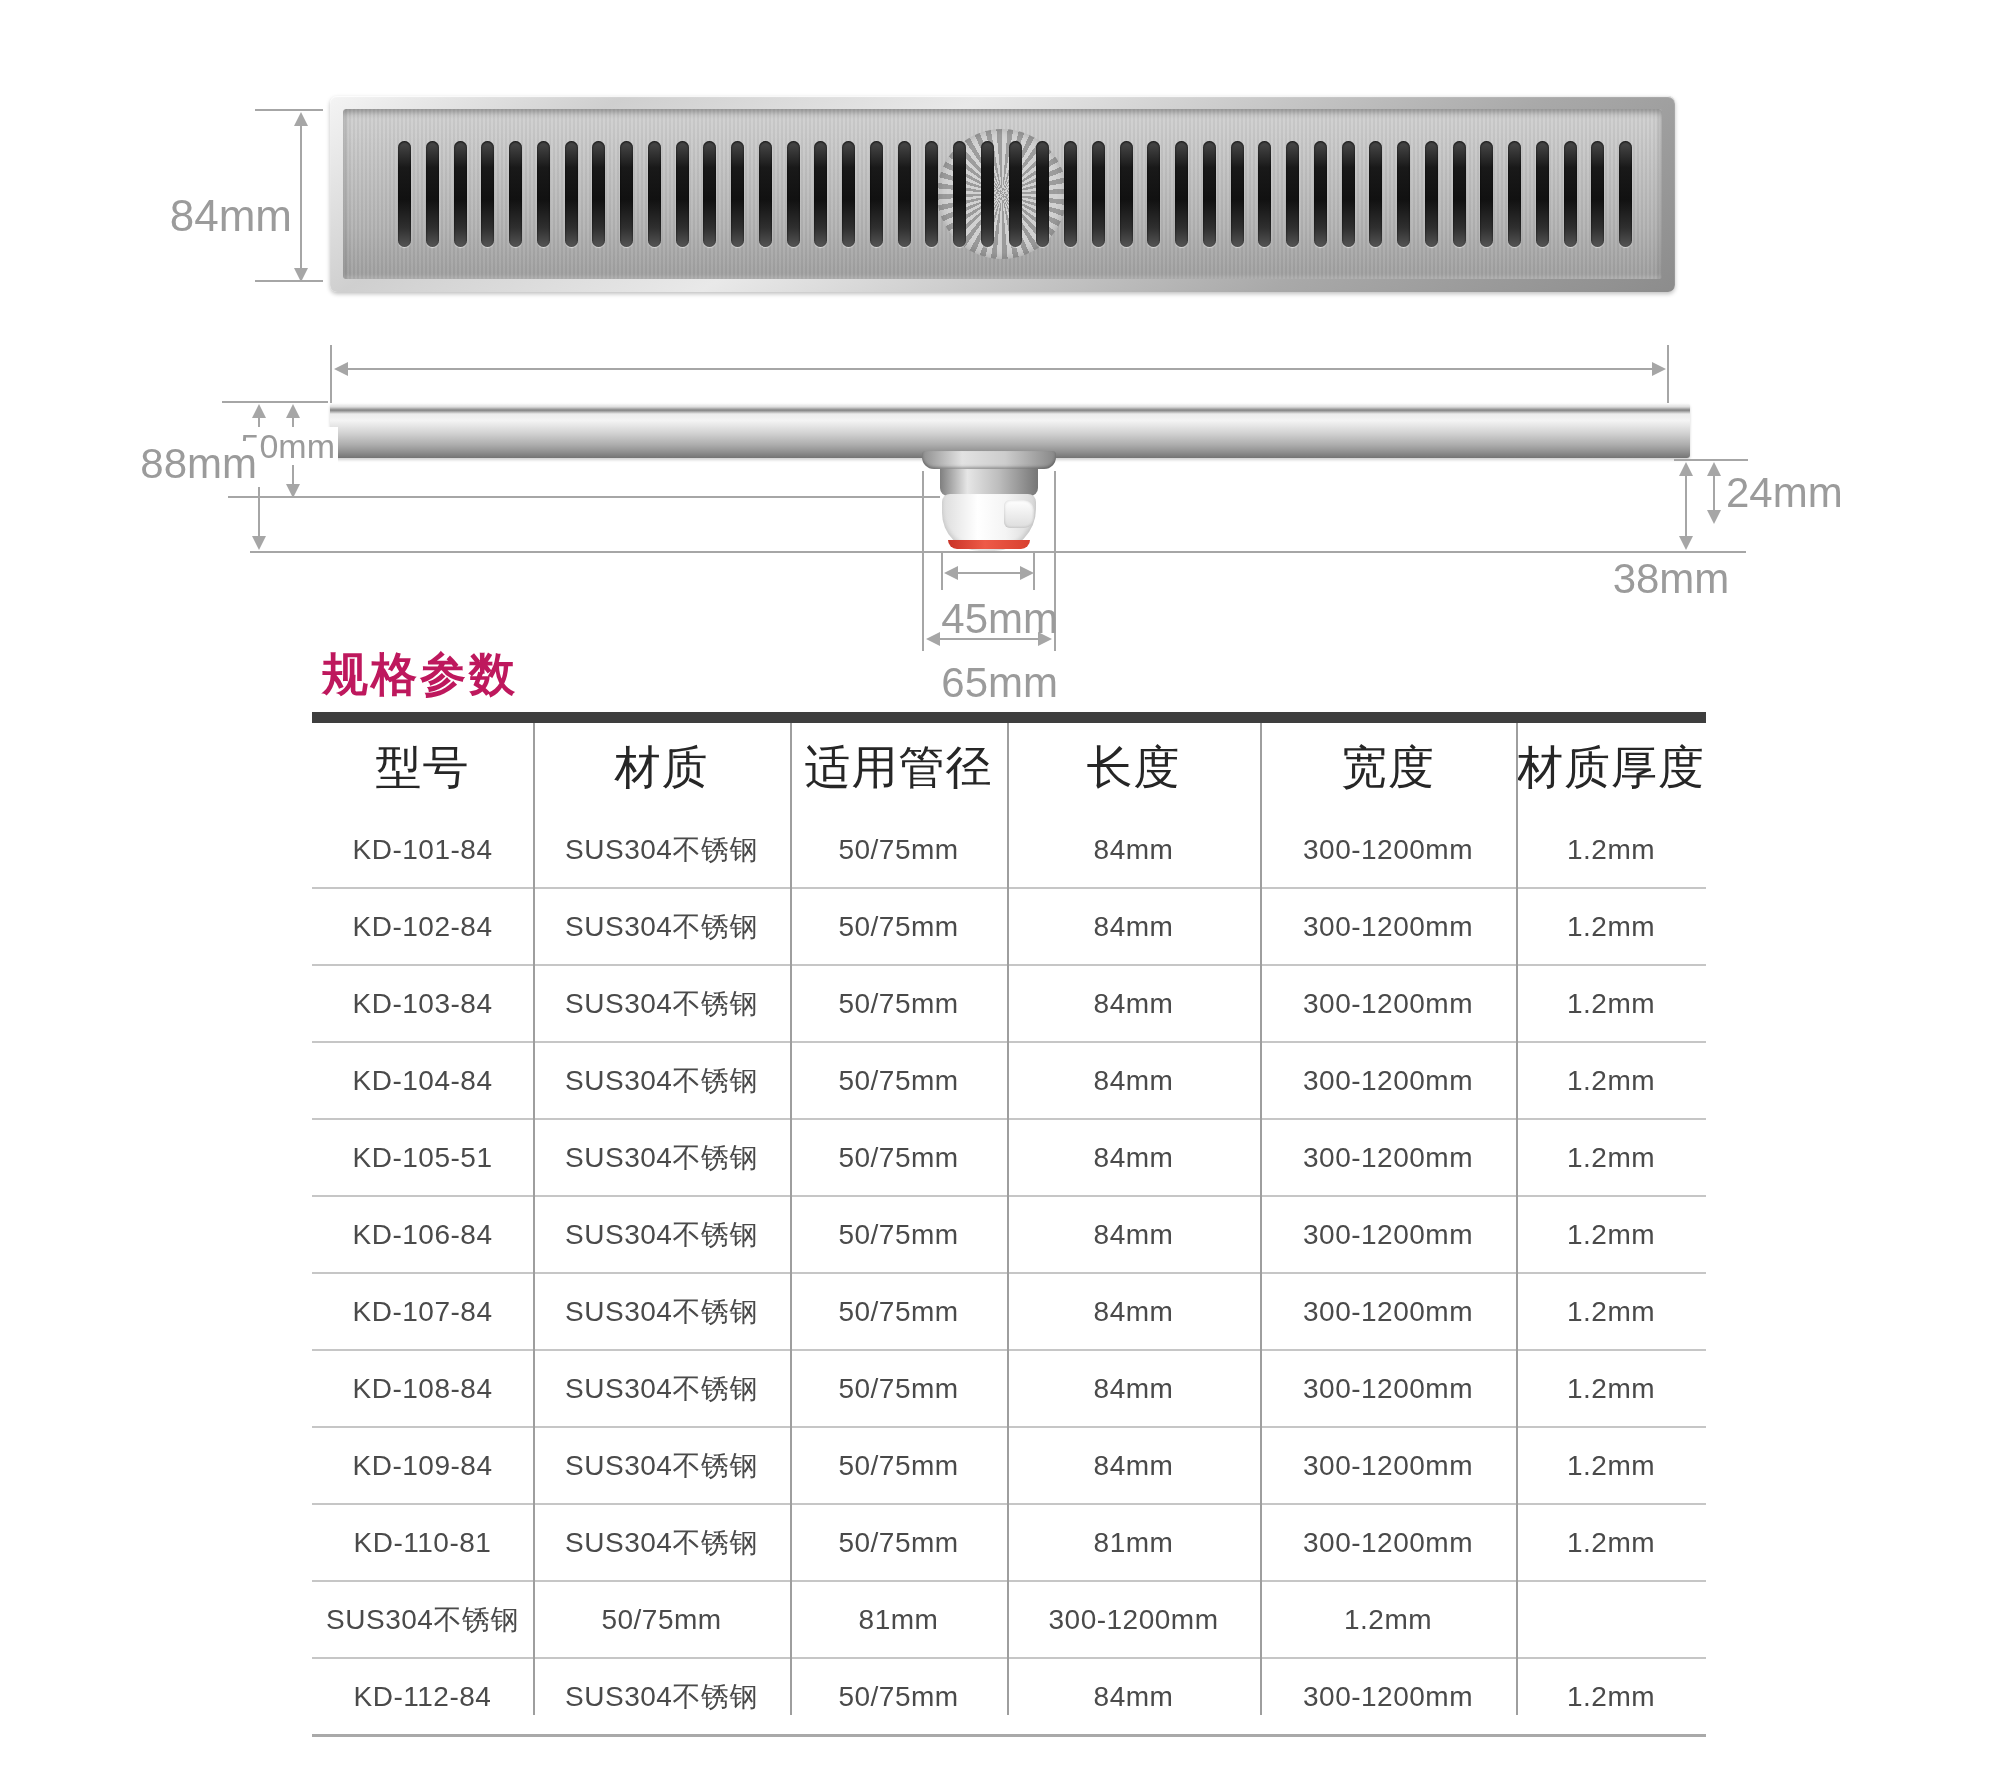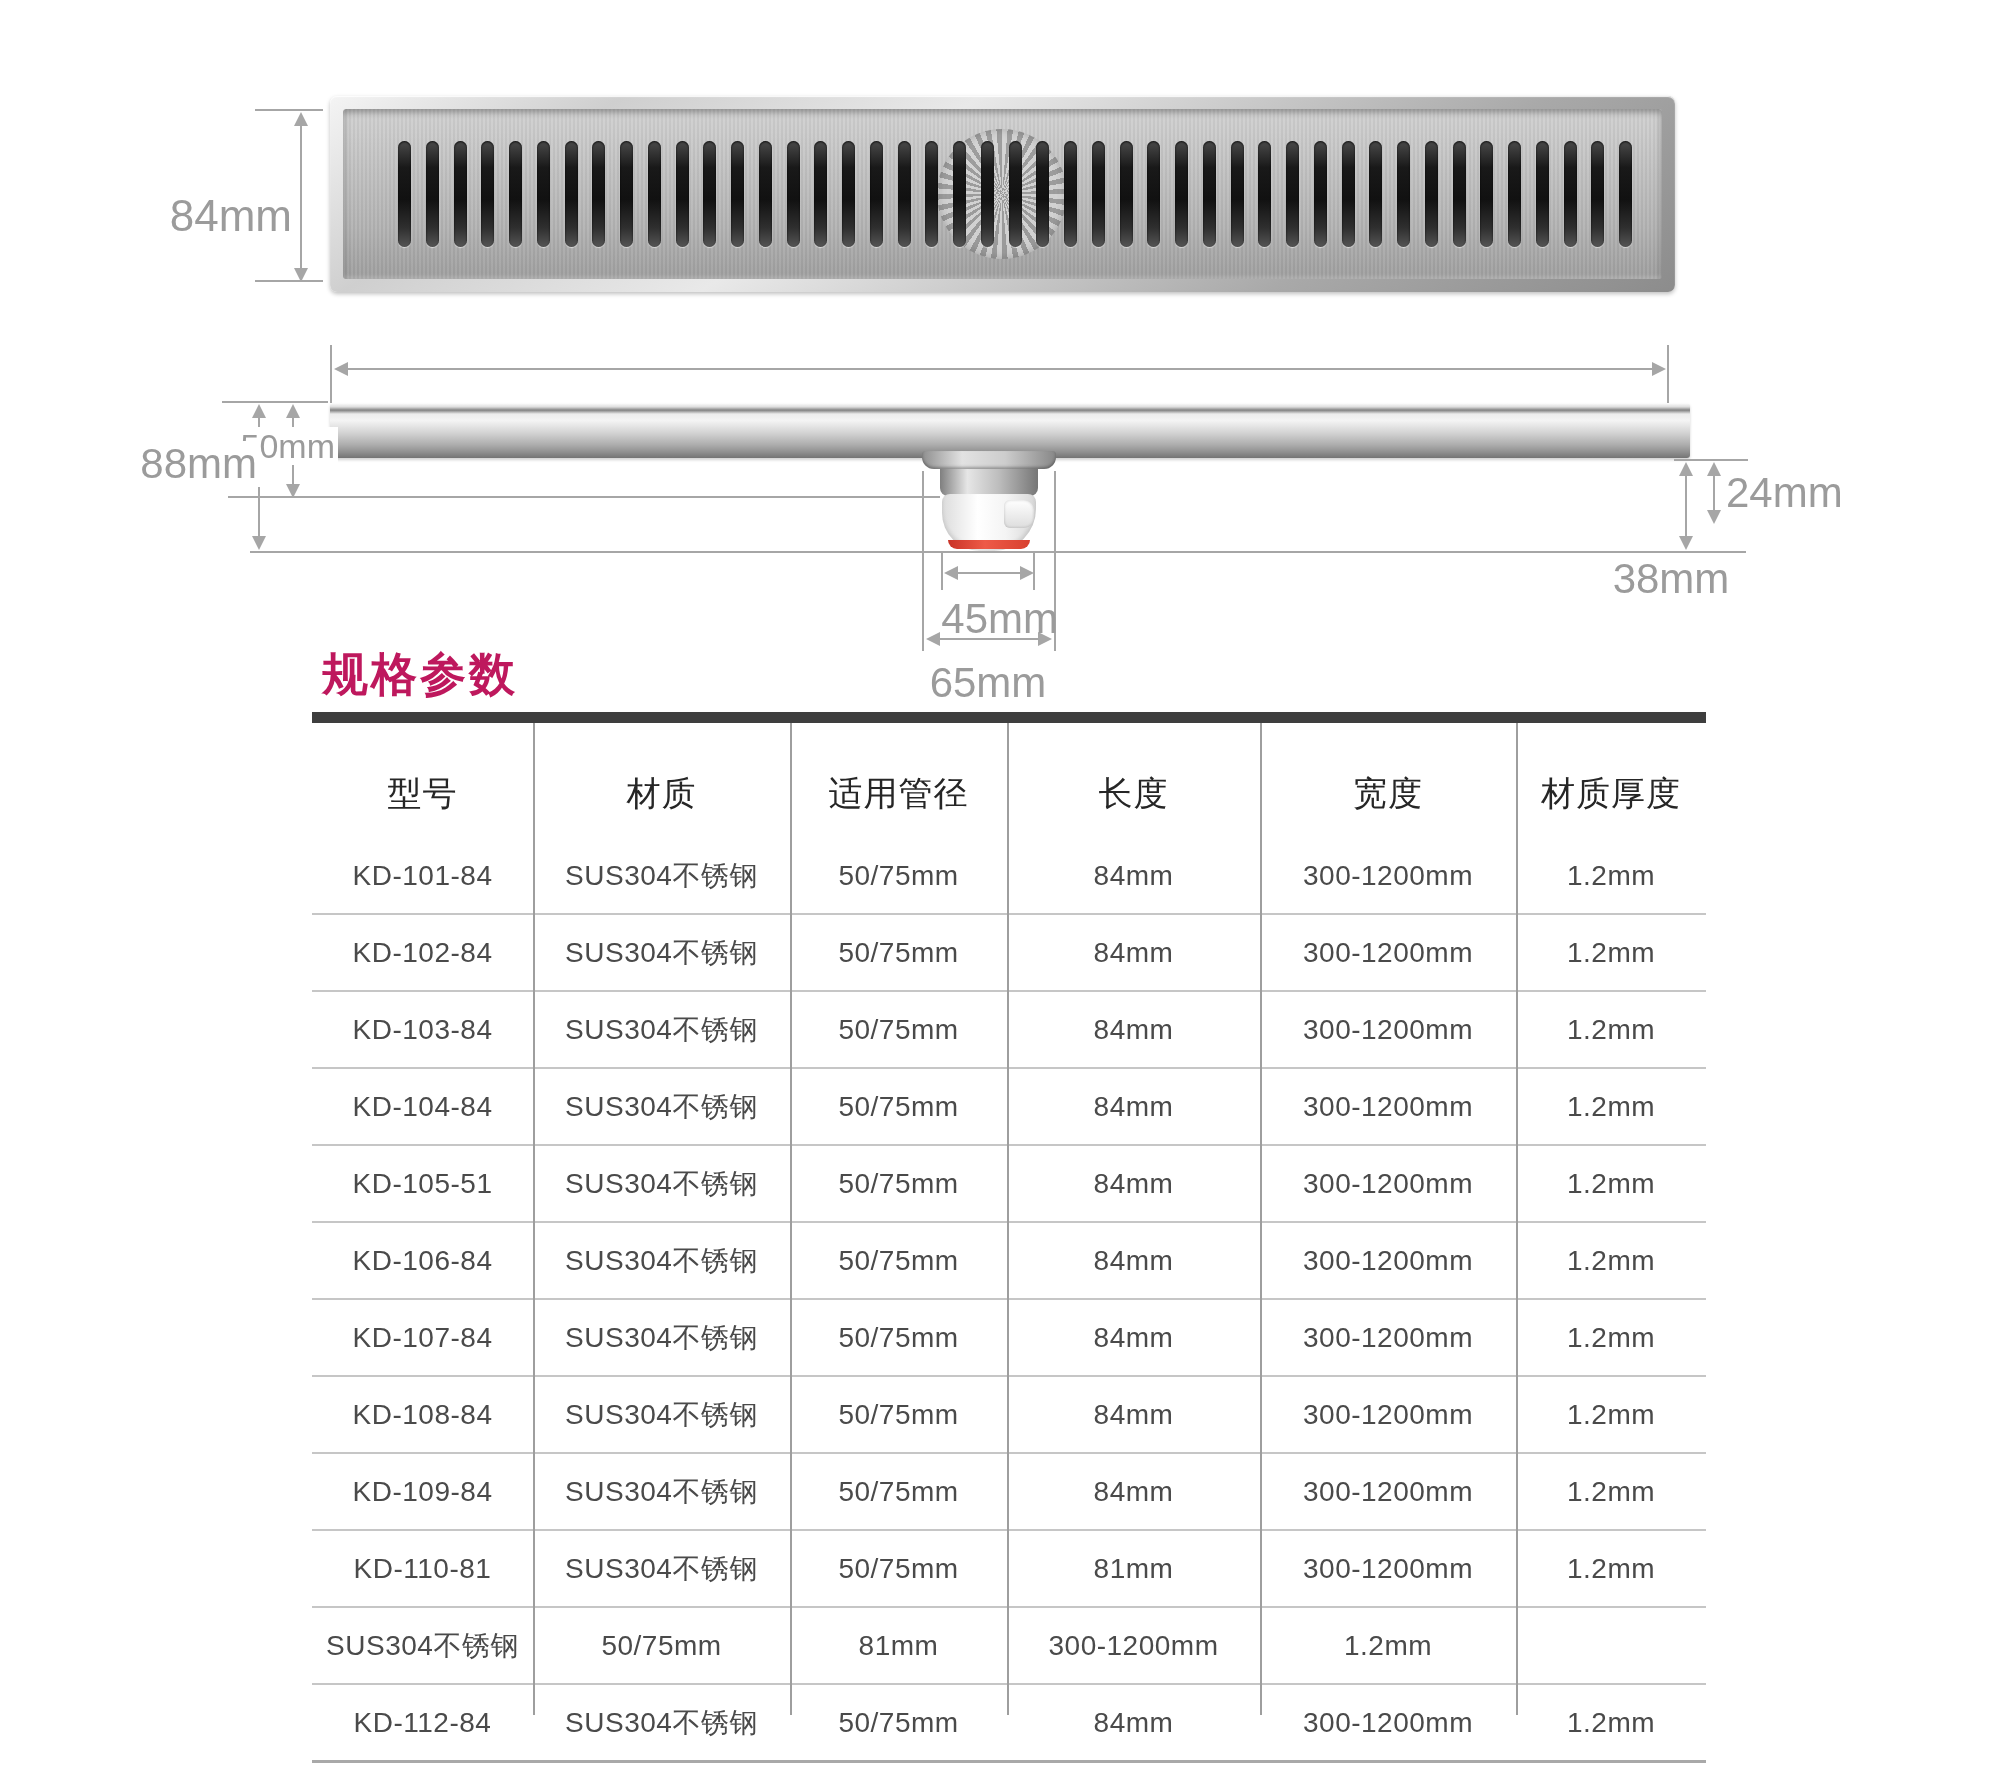--- a/index.html
+++ b/index.html
@@ -86,21 +86,21 @@
   
   .section-title{
     position:absolute;left:322px;top:651px;font-size:46px;font-weight:700;color:#be185d;
     letter-spacing:3px;line-height:1;
   }
   .title-bar{position:absolute;left:312px;top:712px;width:1394px;height:11px;background:#3e3e3e;}
   .spec-table{position:absolute;left:312px;top:723px;width:1394px;border-bottom:3px solid #a9a9a9;}
   .thead,.trow{display:grid;grid-template-columns:221px 257px 217px 253px 256px 190px;}
   .th{
     height:89px;display:flex;align-items:center;justify-content:center;
-    font-size:34px;color:#262626;font-weight:500;letter-spacing:1px;margin-top:26px;
+    font-size:46px;color:#262626;font-weight:500;letter-spacing:1px;
   }
   .td{
     height:75px;display:flex;align-items:center;justify-content:center;
     font-size:28px;color:#4a4a4a;letter-spacing:0.5px;
   }
   #tbody .trow{border-top:2px solid #c6c6c6;}
   #tbody .trow:first-child{border-top:none;}
   .colline{position:absolute;width:2px;background:#9e9e9e;top:723px;height:992px;z-index:2;}
 </style>
 </head>
@@ -222,21 +222,21 @@
   <div class="tri right" style="left:1020px;top:566px;"></div>
   <div class="dim" style="left:918px;top:598px;width:140px;text-align:right;">45mm</div>
 </div>
 
 <div>
   <div class="vline" style="left:922px;top:471px;height:180px;"></div>
   <div class="vline" style="left:1054px;top:471px;height:180px;"></div>
   <div class="tri left" style="left:926px;top:632px;"></div>
   <div class="hline" style="left:938px;top:638px;width:100px;"></div>
   <div class="tri right" style="left:1038px;top:632px;"></div>
-  <div class="dim" style="left:918px;top:662px;width:140px;text-align:center;">65mm</div>
+  <div class="dim" style="left:918px;top:662px;width:140px;text-align:right;">65mm</div>
 </div>
 
 <div class="section-title">规格参数</div>
 <div class="title-bar"></div>
 
 <div class="spec-table">
   <div class="thead">
     <div class="th">型号</div>
     <div class="th">材质</div>
     <div class="th">适用管径</div>

